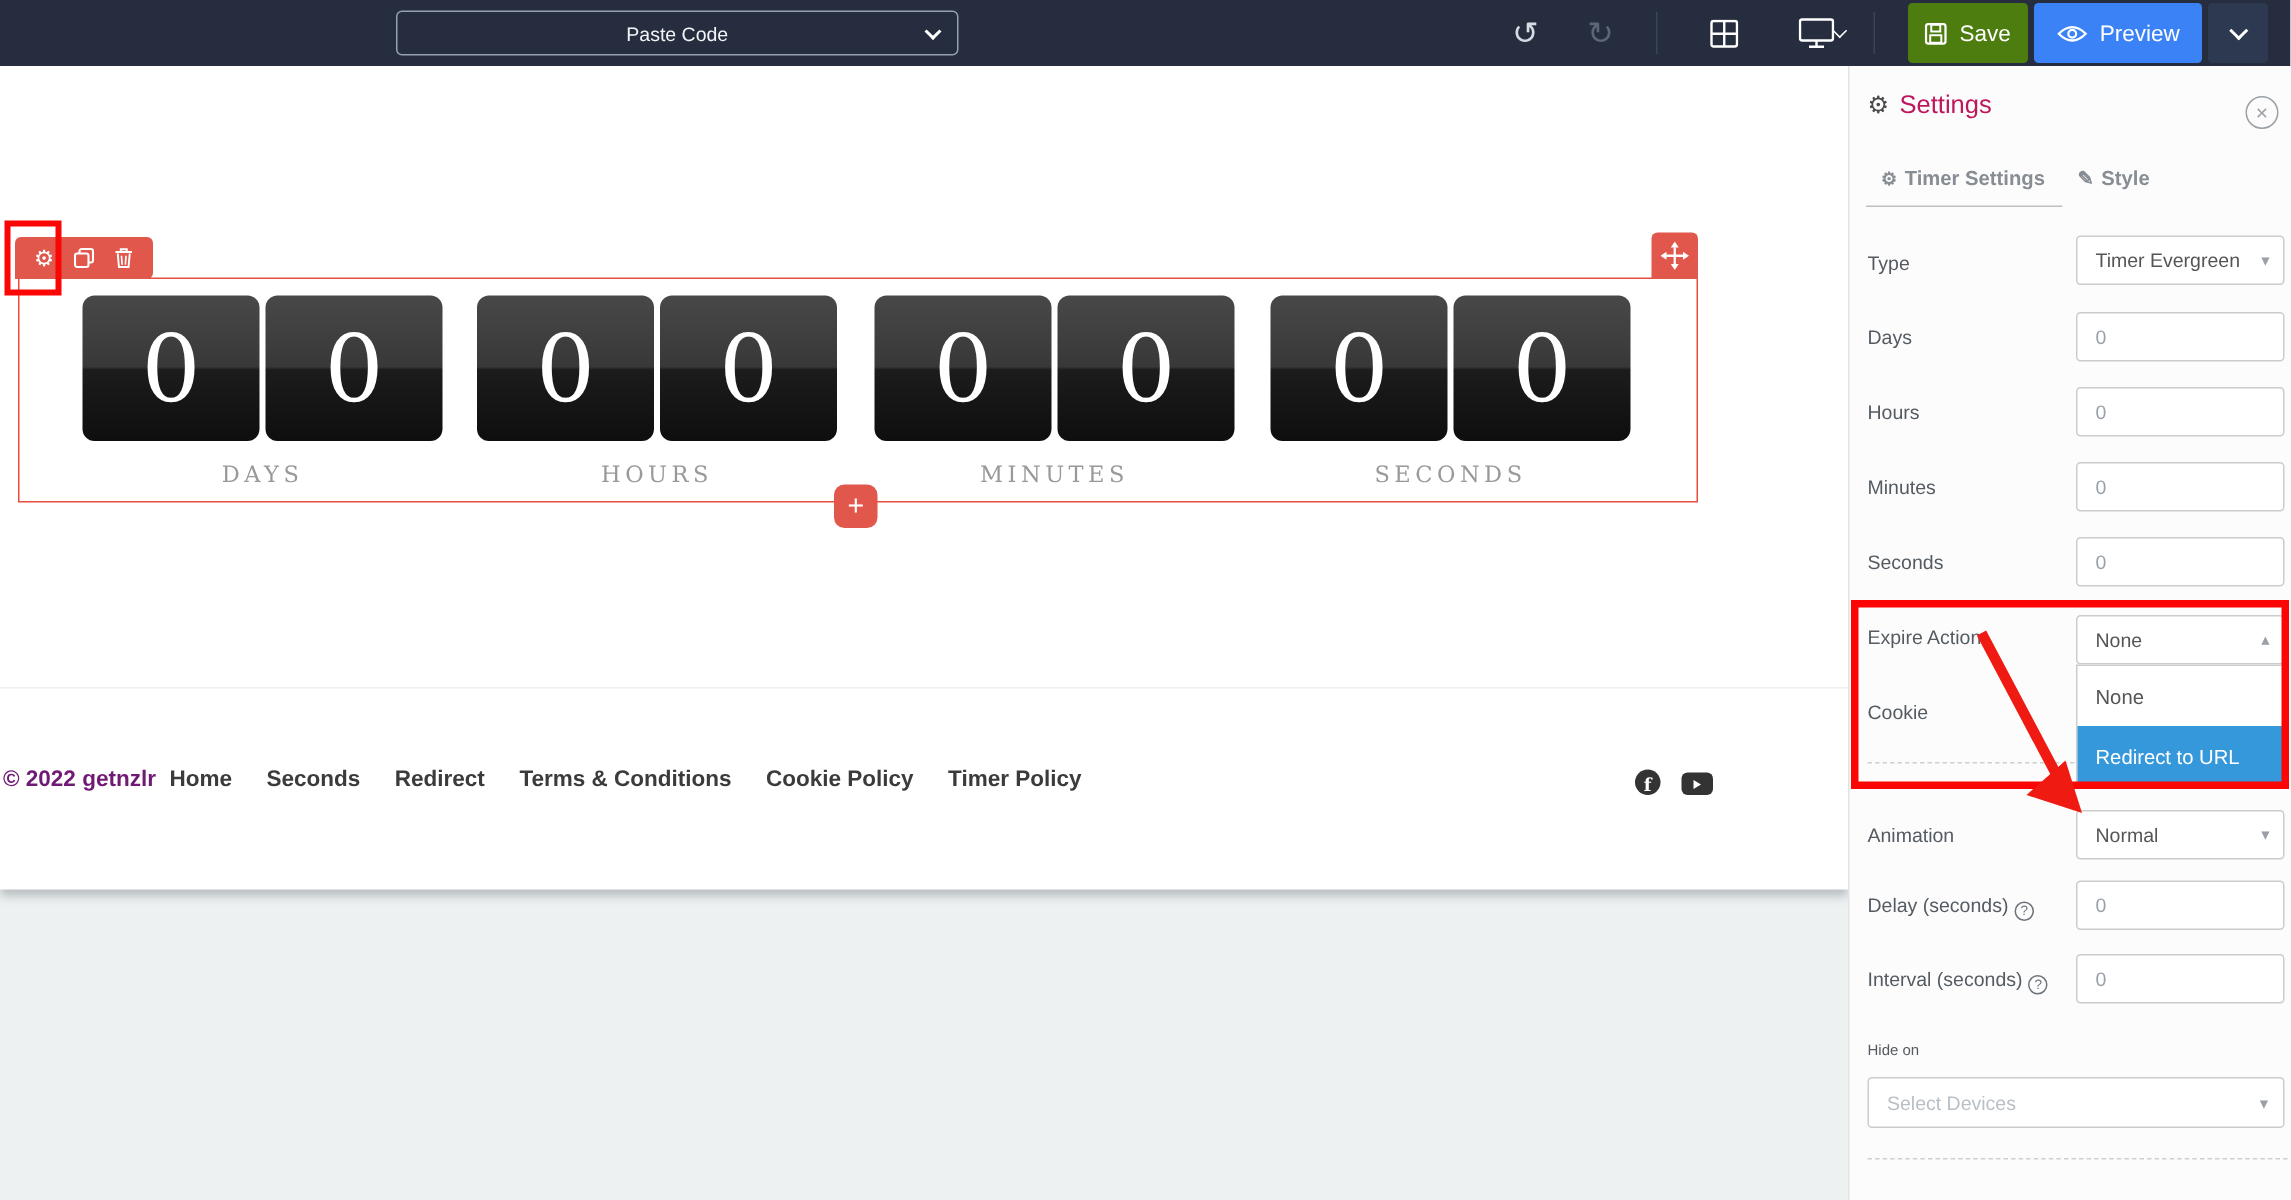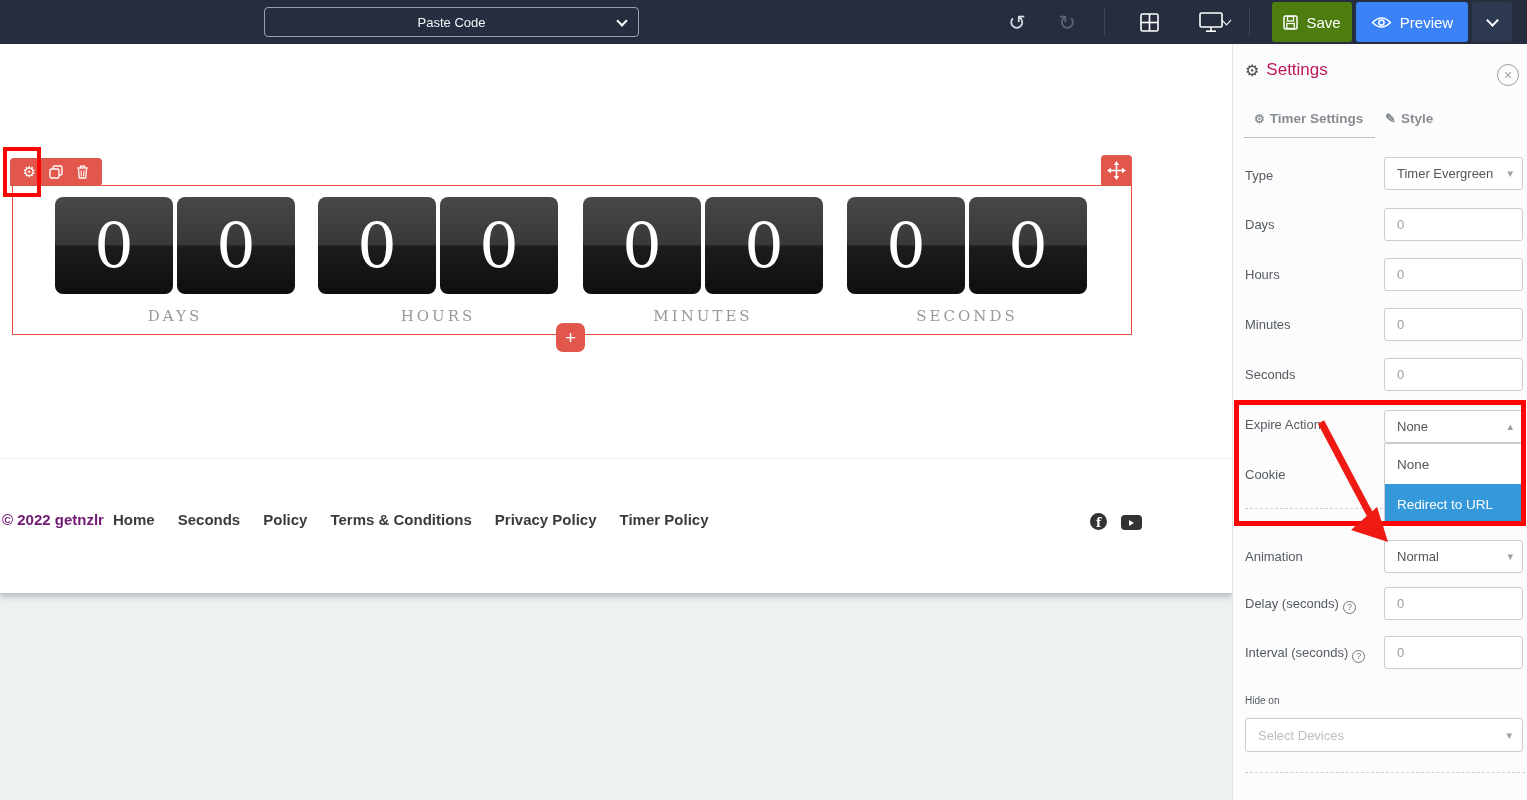--- a/index.html
+++ b/index.html
@@ -227,23 +227,23 @@
     </div>
 
     <div id="add-btn" class="abs">
       <span>+</span>
     </div>
 
     <div id="footer-copy" class="abs">© 2022 getnzlr</div>
     <div id="footer-links" class="abs">
       <span>Home</span>
       <span>Seconds</span>
-      <span>Policy</span>
+      <span>Redirect</span>
       <span>Terms &amp; Conditions</span>
-      <span>Privacy Policy</span>
+      <span>Cookie Policy</span>
       <span>Timer Policy</span>
     </div>
     <div id="fb-icon" class="abs">
       <span>f</span>
     </div>
     <div id="yt-icon" class="abs">
       <span class="tri"></span>
     </div>
   </div>
 </div>

